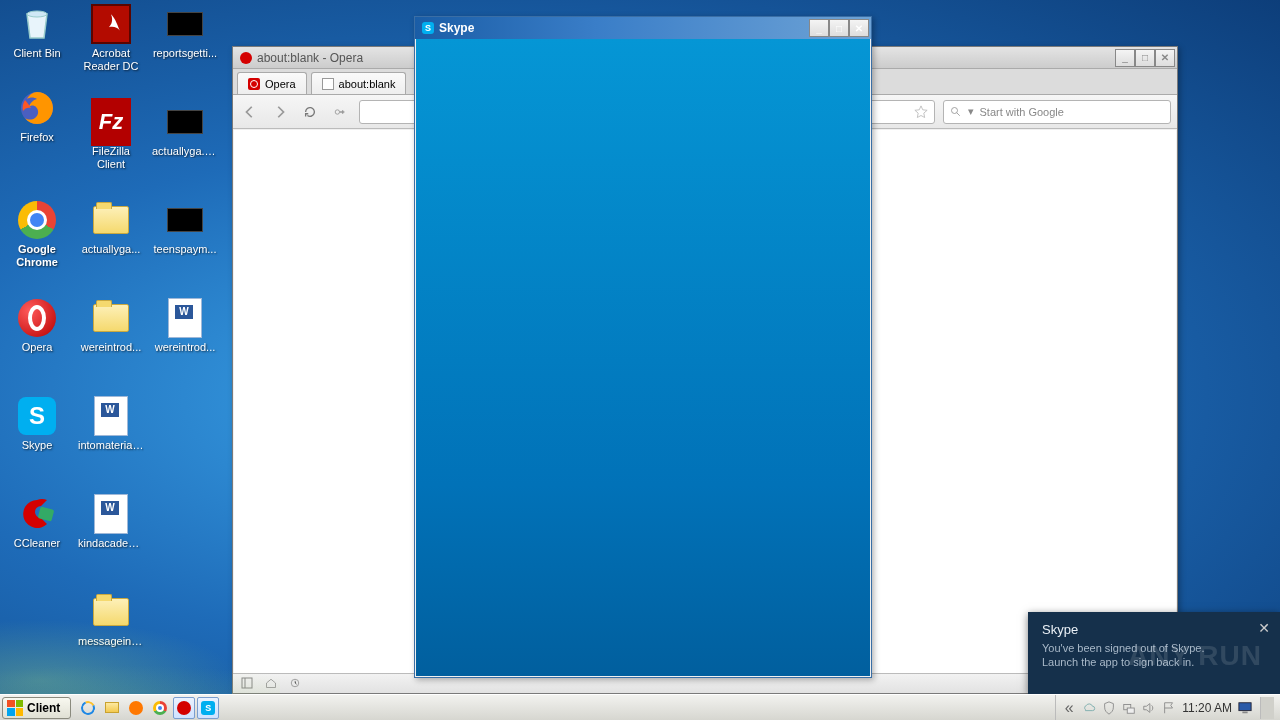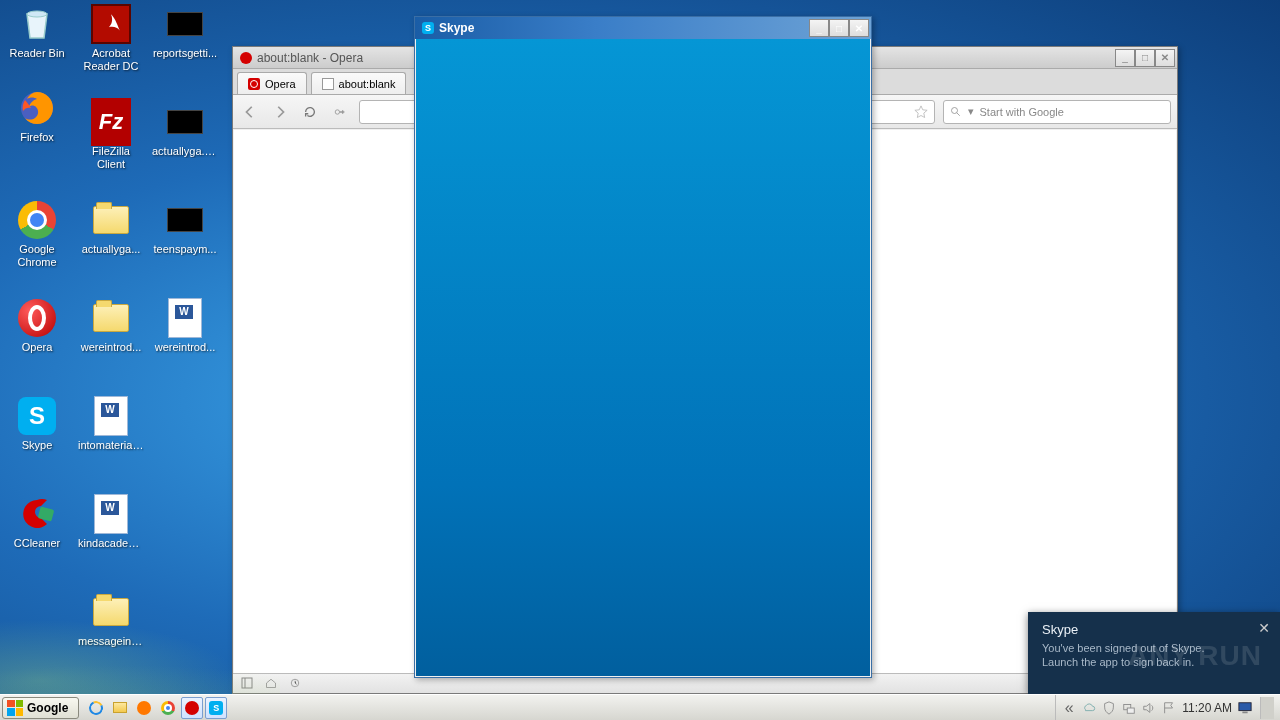--- a/index.html
+++ b/index.html
@@ -125,21 +125,21 @@
 <div class="desktop">
 
   <div id="icon-layer">
       <div class="desktop-icon" style="left: 4px; top: 4px;">
         <div class="icon-img">
           <svg width="40" height="40" viewBox="0 0 40 40">
             <path d="M10 10h20l-3 24H13z" fill="#e8f4fb" stroke="#9cc" stroke-width="1.5"></path>
             <ellipse cx="20" cy="10" rx="10" ry="3" fill="#cfe8f5" stroke="#9cc"></ellipse>
           </svg>
         </div>
-        <div class="label">Reader Bin</div>
+        <div class="label">Client Bin</div>
       </div>
       <div class="desktop-icon" style="left: 78px; top: 4px;">
         <div class="icon-img">
           <div style="width:40px;height:40px;background:#b30b00;border:2px solid #5a0500;display:flex;align-items:center;justify-content:center;">
             <svg width="26" height="26" viewBox="0 0 24 24">
               <path d="M12 3c2 5 1 9-2 12 4-1 8 0 10 3-3-8-5-12-8-15z" fill="#fff"></path>
             </svg>
           </div>
         </div>
         <div class="label">Acrobat Reader DC</div>
@@ -165,21 +165,21 @@
           <div style="width:40px;height:48px;background:#b30000;display:flex;align-items:center;justify-content:center;color:#fff;font-size:22px;font-weight:bold;font-style:italic;">Fz</div>
         </div>
         <div class="label">FileZilla Client</div>
       </div>
       <div class="desktop-icon" style="left: 152px; top: 102px;">
         <div class="icon-img">
           <div class="thumb-black"></div>
         </div>
         <div class="label">actuallyga.jpg</div>
       </div>
-      <div class="desktop-icon" style="left: 4px; top: 200px;">
+      <div class="desktop-icon" style="left: 4px; top: 200px; font-weight: bold;">
         <div class="icon-img">
           <div style="width:38px;height:38px;border-radius:50%;background:conic-gradient(#ea4335 0 120deg,#4caf50 120deg 240deg,#fbbc05 240deg 360deg);position:relative;">
             <div style="position:absolute;inset:9px;background:#fff;border-radius:50%;"></div>
             <div style="position:absolute;inset:12px;background:#4285f4;border-radius:50%;"></div>
           </div>
         </div>
         <div class="label">Google Chrome</div>
       </div>
       <div class="desktop-icon" style="left: 78px; top: 200px;">
         <div class="icon-img">
@@ -364,21 +364,21 @@
   </div>
 
   <div class="taskbar">
     <div class="start-btn">
       <span class="win-flag">
           <span></span>
           <span></span>
           <span></span>
           <span></span>
         </span>
-      <span>Google</span>
+      <span>Client</span>
     </div>
     <div class="ql">
       <div class="ql-item">
           <span style="width:14px;height:14px;border:2px solid #1e88e5;border-radius:50%;transform:rotate(20deg);border-top-color:#fbc02d;"></span>
         </div>
       <div class="ql-item">
           <span style="width:14px;height:11px;background:linear-gradient(#fde9a0,#f3c94f);border:1px solid #c9a22f;display:block;"></span>
         </div>
       <div class="ql-item">
           <span style="width:14px;height:14px;background:#ff7800;border-radius:50%;display:block;"></span>

